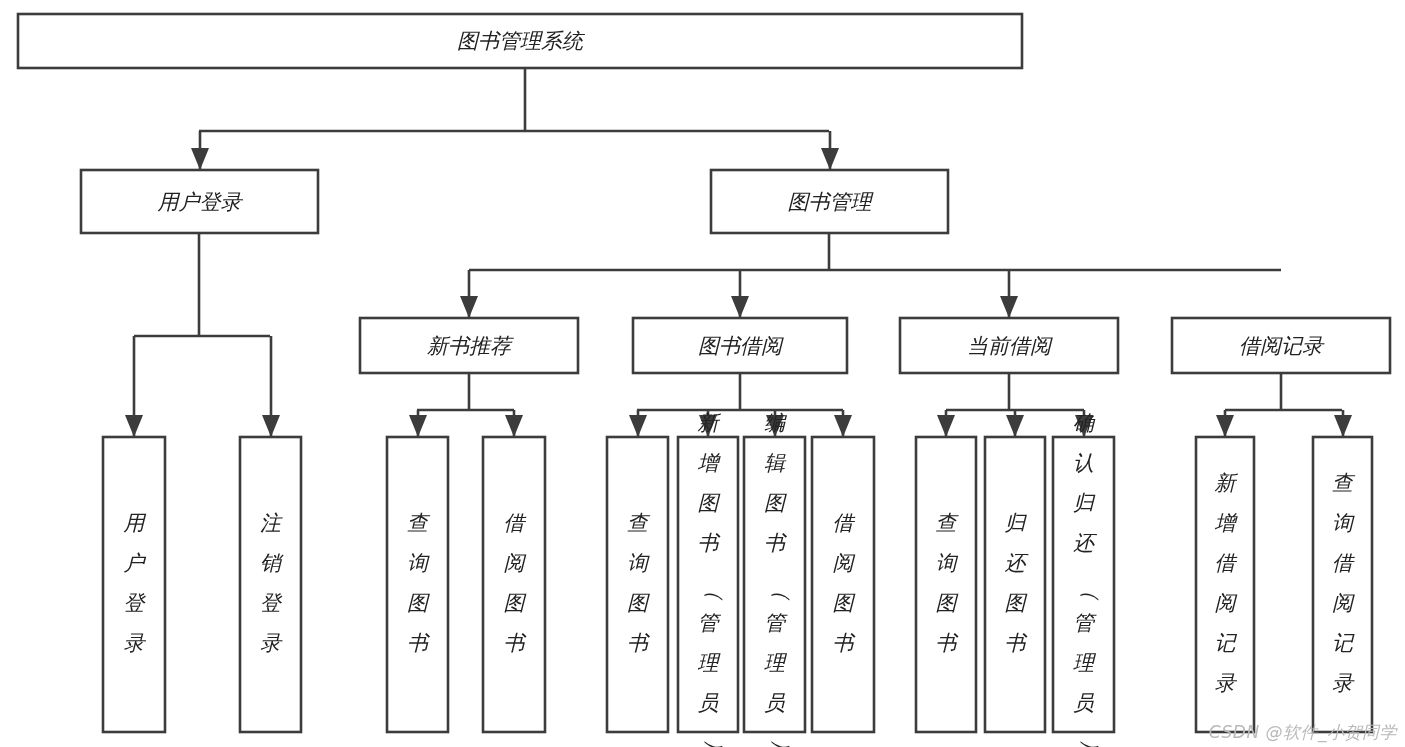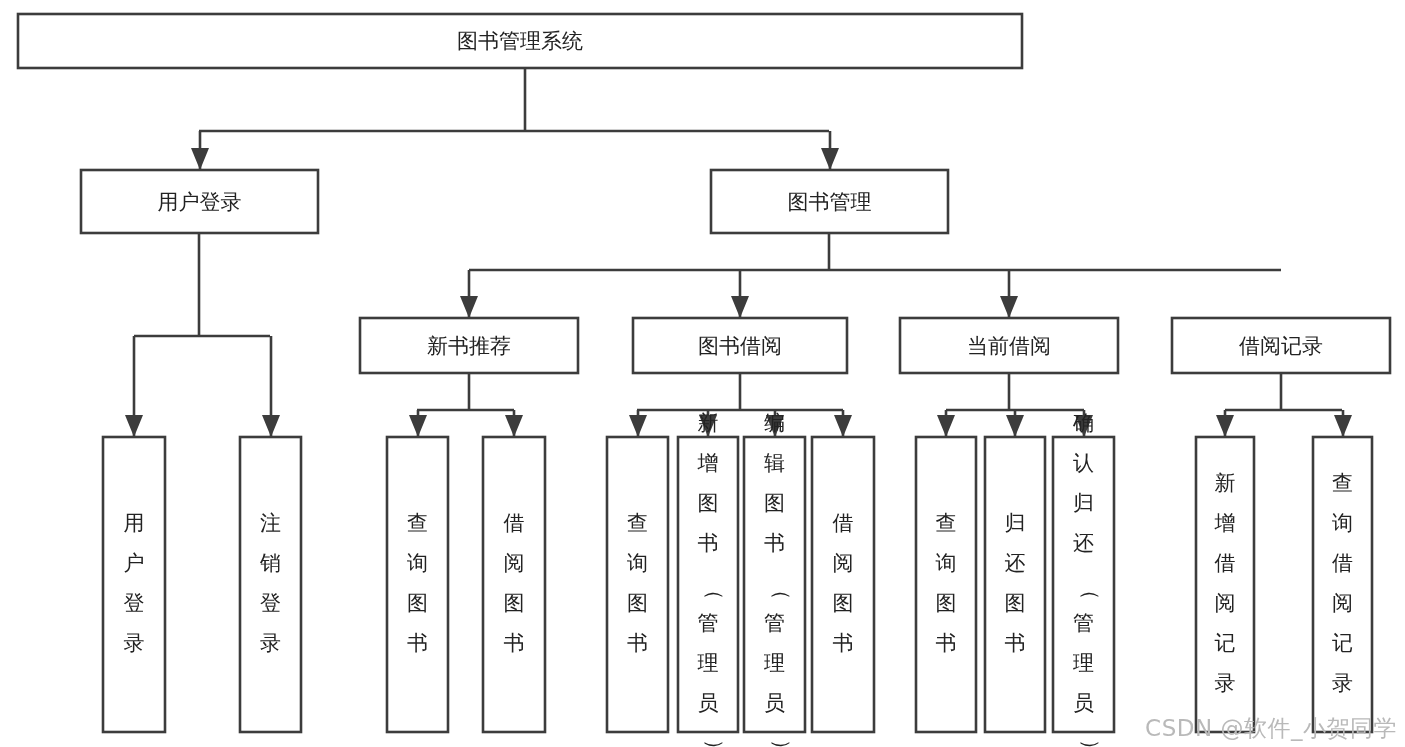--- a/index.html
+++ b/index.html
@@ -12,20 +12,21 @@
     width: 1405px;
     height: 747px;
     font-family: "DejaVu Sans", "Liberation Sans", sans-serif;
     overflow: hidden;
     position: relative;
   }
   #diagram-root {
     position: relative;
     width: 1405px;
     height: 747px;
+    font-style: italic;
   }
   svg.diagram-canvas {
     position: absolute;
     top: 0;
     left: 0;
     width: 1405px;
     height: 747px;
     display: block;
   }
   .node-box {
@@ -54,21 +55,21 @@
   }
   .connector-arrow {
     fill: #3c3c3c;
     stroke: none;
   }
   .watermark-text {
     position: absolute;
     right: 8px;
     bottom: 3px;
     font-family: "DejaVu Sans", "Liberation Sans", sans-serif;
-    font-size: 23px;
+    font-size: 17px;
     color: #b9b9b9;
     white-space: nowrap;
     letter-spacing: 0.5px;
     user-select: none;
   }
 </style>
 </head>
 <body>
 
 <div id="diagram-root">

